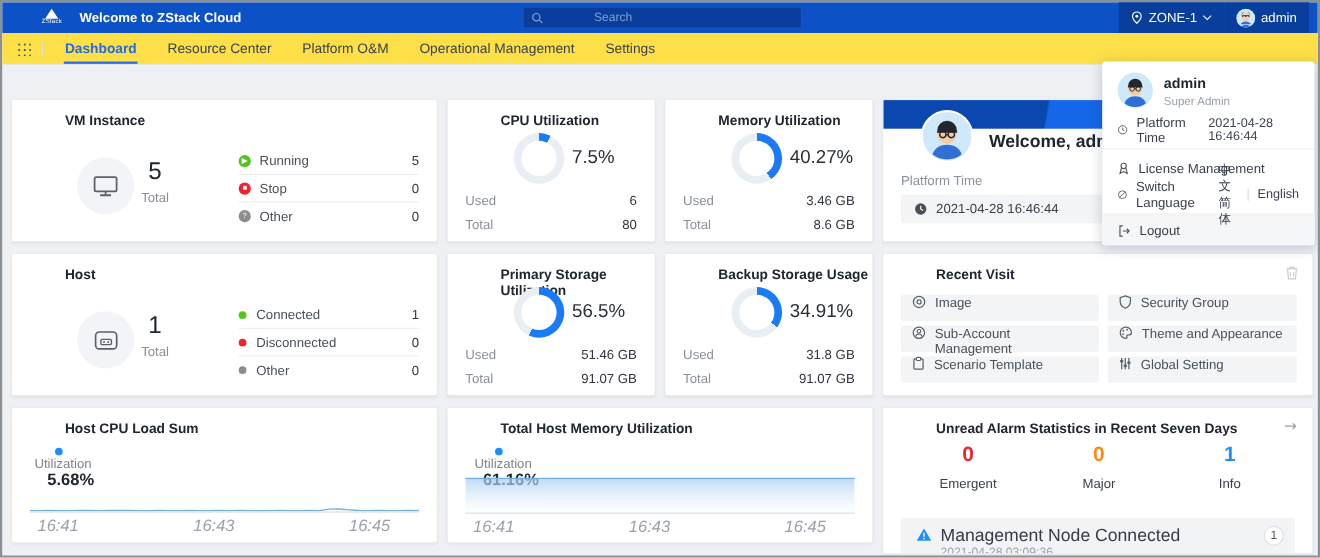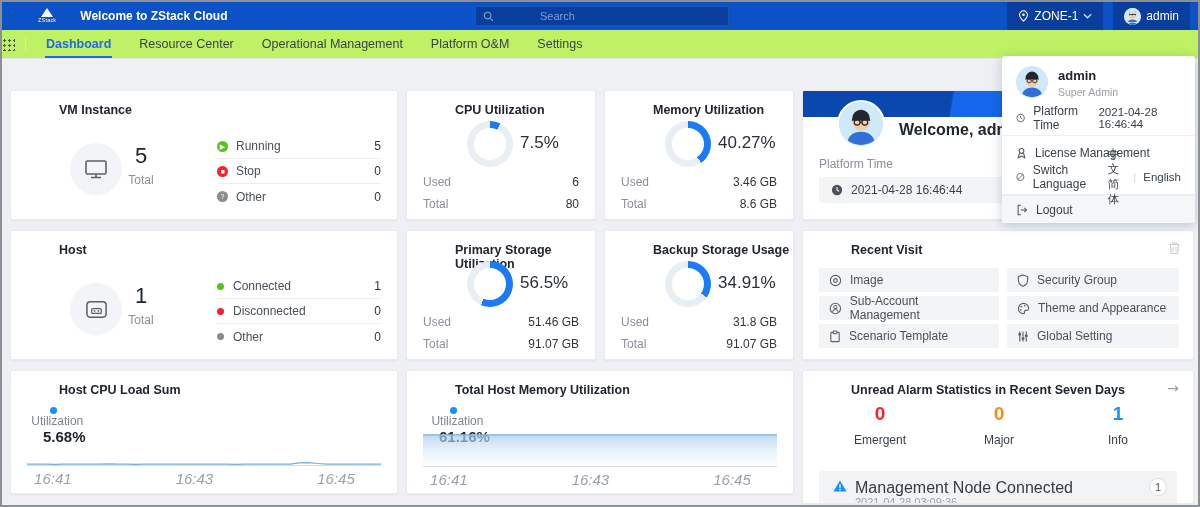--- a/index.html
+++ b/index.html
@@ -6,32 +6,32 @@
   html,body{background:#ffffff;}
   #app{position:relative;width:1200px;height:507px;border:2px solid #8b9095;background:#eef0f3;
        font-family:"Liberation Sans",sans-serif;overflow:hidden;-webkit-font-smoothing:antialiased;}
   svg{display:block;}
 
   
   .topbar{position:absolute;top:0;left:0;right:0;height:28px;background:#0d51c6;display:flex;align-items:center;}
   .logo{display:flex;flex-direction:column;align-items:center;margin-left:36px;line-height:1;}
   .logo .tri{width:0;height:0;border-left:6px solid transparent;border-right:6px solid transparent;border-bottom:9px solid #fff;}
   .logo .lt{font-size:5.5px;color:#fff;margin-top:1px;letter-spacing:.2px;}
-  .tb-title{color:#fff;font-size:12px;font-weight:bold;margin-left:24px;}
+  .tb-title{color:#fff;font-size:12px;font-weight:bold;margin-left:16px;}
   .search{position:absolute;left:473px;top:4px;width:254px;height:20px;background:#0a3e9c;border:1px solid #1d55b4;
           border-radius:2px;display:flex;align-items:center;padding:0 7px;gap:5px;}
   .search input{background:transparent;border:none;outline:none;color:#cfe0ff;font-size:11px;width:200px;font-family:inherit;margin-left:41px;}
   .search input::placeholder{color:#7f9ed8;}
-  .tb-right{position:absolute;right:8px;top:0;height:28px;display:flex;align-items:stretch;gap:10px;}
+  .tb-right{position:absolute;right:8px;top:0;height:28px;display:flex;align-items:stretch;gap:0;}
   .chip{background:#0a3e9c;display:flex;align-items:center;padding:0 11px;gap:5px;color:#fff;font-size:12px;}
   .avatar-sm{width:17px;height:17px;border-radius:50%;overflow:hidden;background:#cfe9fb;flex:0 0 auto;}
 
   
-  .nav{position:absolute;top:28px;left:0;right:0;height:29px;background:#bef264;border-bottom:1px solid #e3e5e9;
-       display:flex;align-items:center;}
+  .nav{position:absolute;top:28px;left:0;right:0;height:29px;background:#fde047;border-bottom:1px solid #e3e5e9;
+       display:flex;align-items:center;padding-left:13px;}
   .grid-icon{width:13px;height:13px;margin-right:10px;
     background-image:radial-gradient(circle,#4a515b 1.1px,transparent 1.3px);background-size:5px 5px;background-position:0 0;}
   .nav-div{width:1px;height:14px;background:#dcdfe3;margin-right:6px;}
   .tab{position:relative;padding:0 14px;font-size:12.5px;color:#3b424d;line-height:28px;cursor:pointer;}
   .tab.active{color:#2468e5;font-weight:bold;}
   .tab.active::after{content:"";position:absolute;left:13px;right:13px;bottom:0;height:2px;background:#2468e5;}
 
   
   .zonebar{position:absolute;top:58px;left:10px;display:flex;align-items:center;gap:4px;font-size:12px;color:#5c6470;height:26px;margin-top:36px;}
 
@@ -62,21 +62,21 @@
   
   .banner{position:absolute;top:0;left:0;right:0;height:26px;
           background:linear-gradient(100deg,#0a47ae 0 38%,#1566e8 38.5% 100%);}
   .avatar-lg{position:absolute;left:36px;top:11px;width:44px;height:44px;border-radius:50%;overflow:hidden;background:#cfe9fb;box-shadow:0 0 0 2px #fff;}
   .welcome-t{position:absolute;left:96px;top:30px;font-size:16px;font-weight:bold;color:#20262f;}
   .pt-label{position:absolute;left:16px;top:66px;font-size:12px;color:#8a9099;}
   .pt-box{position:absolute;left:16px;right:16px;top:86px;height:26px;background:#f3f4f6;border-radius:2px;
           display:flex;align-items:center;gap:8px;padding:0 12px;font-size:12px;color:#3c424b;}
 
   
-  .rv-item{position:absolute;height:24px;background:#f3f4f6;border-radius:2px;display:flex;align-items:center;
+  .rv-item{position:absolute;height:24px;background:#f3f4f6;border-radius:2px;display:flex;
            gap:8px;padding:0 10px;font-size:12px;color:#4a505a;cursor:pointer;}
   .icon-btn{position:absolute;top:10px;right:12px;cursor:pointer;}
   .arrow-btn{position:absolute;top:9px;right:14px;color:#9aa1ab;font-size:14px;cursor:pointer;font-family:"DejaVu Sans",sans-serif;}
 
   
   .legend{position:absolute;top:36px;left:18px;display:flex;align-items:center;font-size:12px;color:#7e858f;flex-direction:column;}
   .legend .ldot{width:7px;height:7px;border-radius:50%;background:#1890ff;margin-right:7px;}
   .legend .lval{margin-left:14px;font-size:15px;font-weight:bold;color:#20262f;}
   .spark-wrap{position:absolute;left:16px;right:16px;}
   .axis{position:absolute;left:16px;right:16px;border-top:1px solid #d9dcdf;}
@@ -155,22 +155,22 @@
         <span>admin</span>
       </div>
     </div>
   </header>
 
   <nav class="nav">
     <span class="grid-icon"></span>
     <span class="nav-div"></span>
     <span class="tab active">Dashboard</span>
     <span class="tab">Resource Center</span>
+    <span class="tab">Platform O&amp;M</span>
     <span class="tab">Operational Management</span>
-    <span class="tab">Platform O&amp;M</span>
     <span class="tab">Settings</span>
   </nav>
 
   <div class="zonebar">
     <span>Current Zone</span>
     <svg width="9" height="6" viewBox="0 0 10 6">
         <polyline points="1,1 5,5 9,1" fill="none" stroke="#8a9099" stroke-width="1.3"></polyline>
       </svg>
   </div>
 

